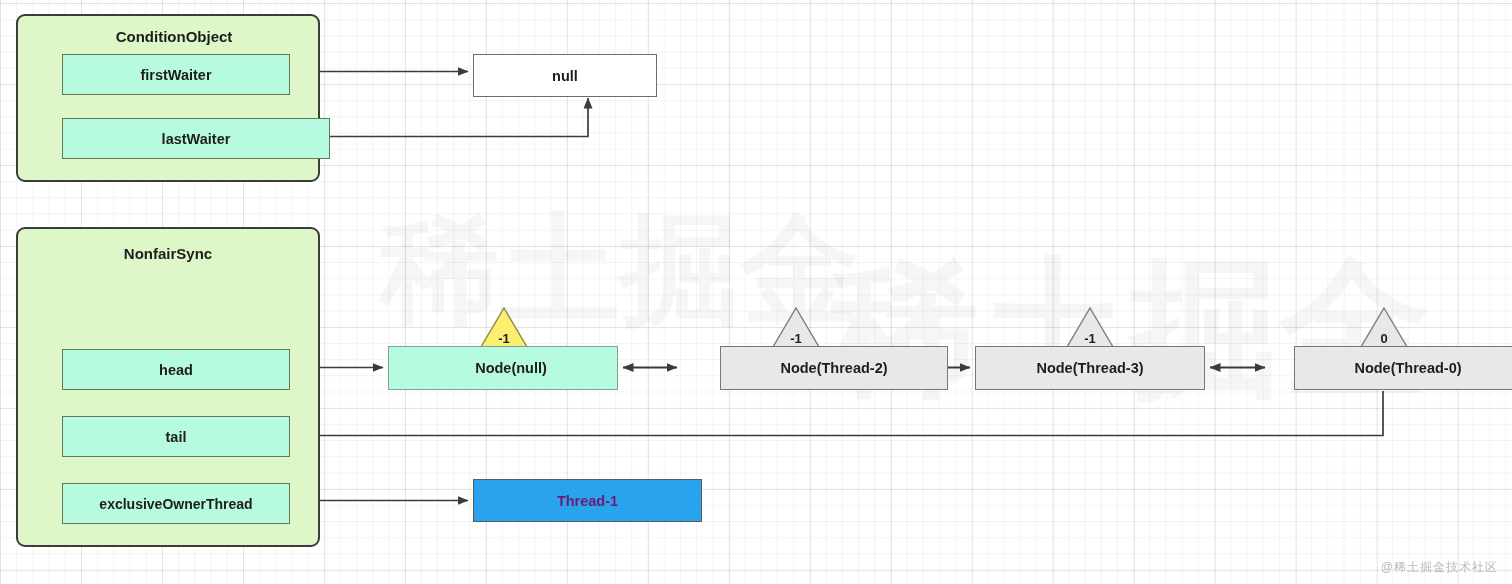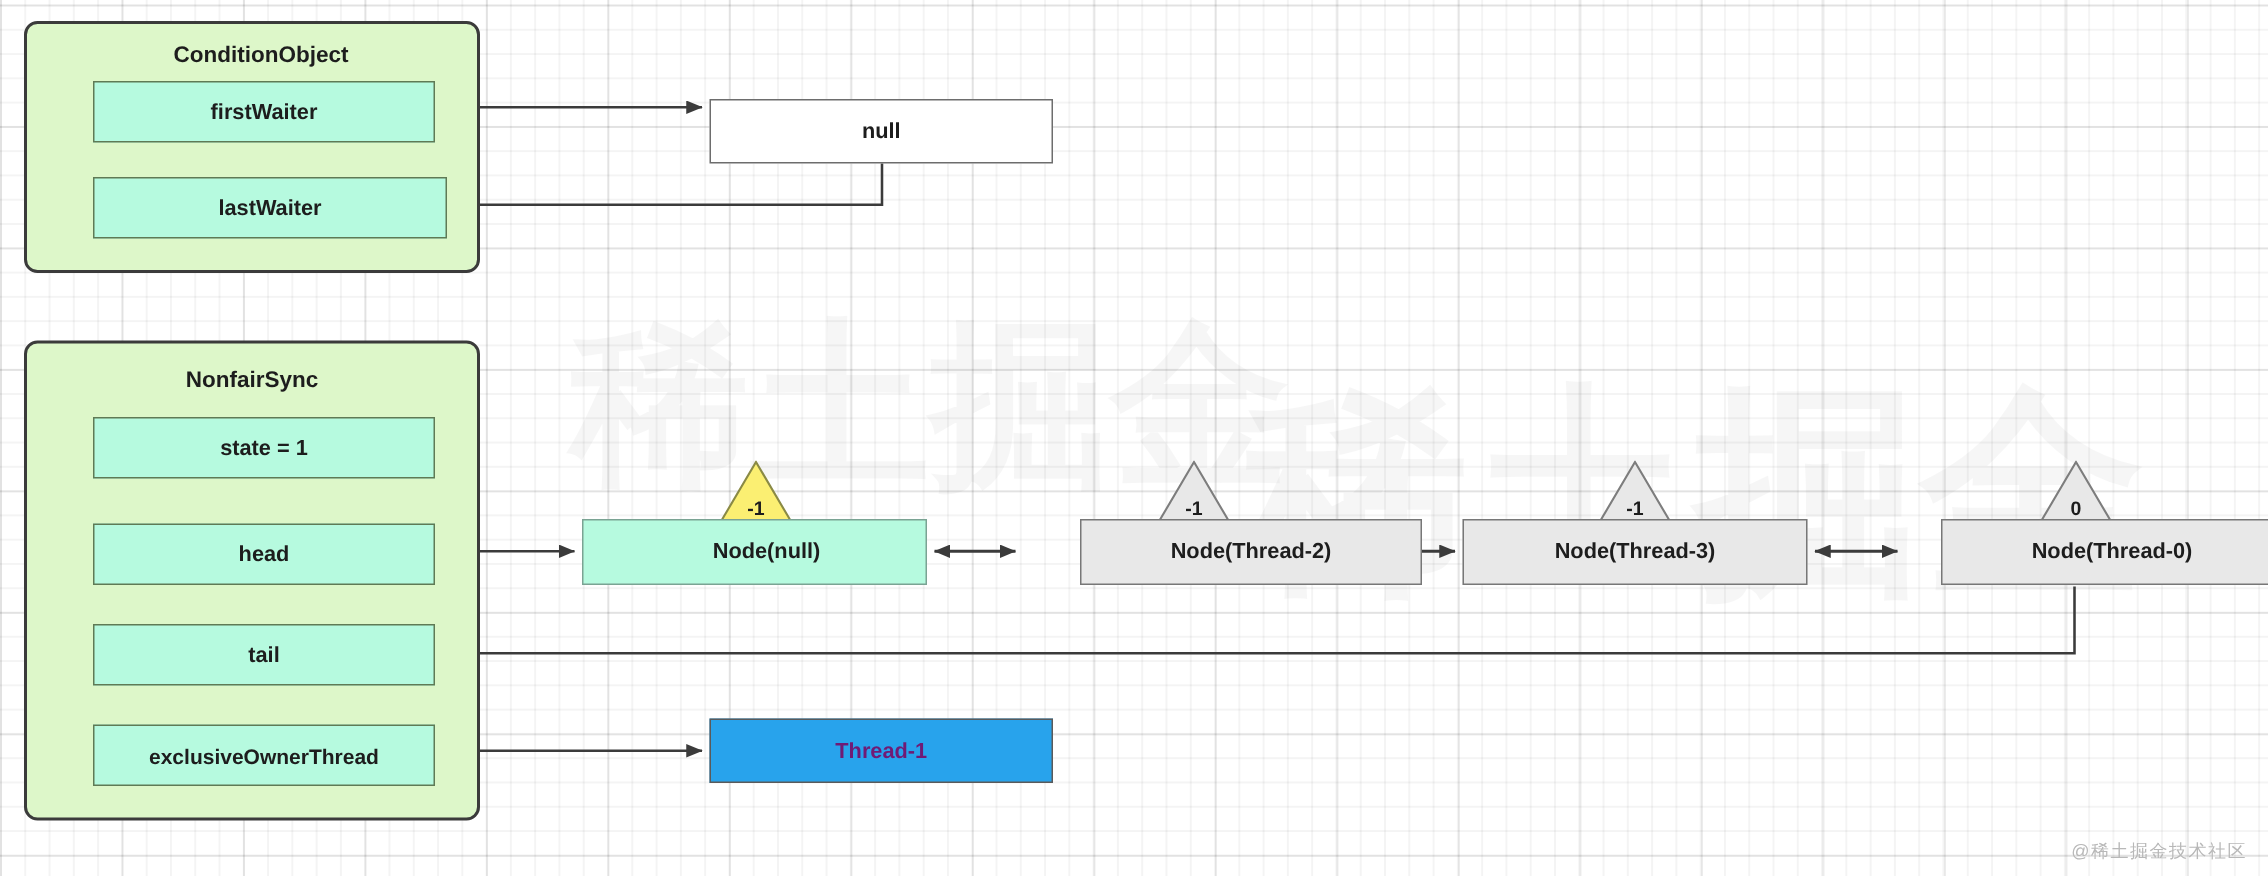--- a/index.html
+++ b/index.html
@@ -150,32 +150,31 @@
     <path d="M288,500.5 L468,500.5" stroke="#3b3b3b" stroke-width="1.7" fill="none" marker-end="url(#arrowEnd)"></path>
 
     <path d="M623,367.5 L677,367.5" stroke="#3b3b3b" stroke-width="1.9" fill="none" marker-end="url(#arrowEnd)" marker-start="url(#arrowStart)"></path>
     <path d="M915,367.5 L970,367.5" stroke="#3b3b3b" stroke-width="1.9" fill="none" marker-end="url(#arrowEnd)" marker-start="url(#arrowStart)"></path>
     <path d="M1210,367.5 L1265,367.5" stroke="#3b3b3b" stroke-width="1.9" fill="none" marker-end="url(#arrowEnd)" marker-start="url(#arrowStart)"></path>
   </svg>
 
   <div class="group" style="left:16px; top:14px; width:304px; height:168px;">
     <div class="group-title" style="top:12px;padding-left:12px;">ConditionObject</div>
     <div class="field" style="left:44px; top:38px; width:228px; height:41px;">firstWaiter</div>
-    <div class="field" style="left:44px; top:102px; width:236px; height:41px;">lastWaiter</div>
+    <div class="field" style="left:44px; top:102px; width:268px; height:41px;">lastWaiter</div>
   </div>
 
   <div class="group" style="left:16px; top:227px; width:304px; height:320px;">
     <div class="group-title" style="top:16px;">NonfairSync</div>
-    <div class="field" style="left:44px; top:49px; width:228px; height:41px;">state = 1</div>
     <div class="field" style="left:44px; top:120px; width:228px; height:41px;">head</div>
     <div class="field" style="left:44px; top:187px; width:228px; height:41px;">tail</div>
     <div class="field" style="left:44px; top:254px; width:228px; height:41px; font-size:14px;">exclusiveOwnerThread</div>
   </div>
 
-  <div class="vbox white" style="left:473px; top:66px; width:229px; height:43px;">null</div>
+  <div class="vbox white" style="left:473px; top:54px; width:184px; height:43px;">null</div>
 
   <div class="vbox blue" style="left:473px; top:479px; width:229px; height:43px; color:#701a75;">Thread-1</div>
 
   <div class="tri" style="left:480px; top:307px; width:48px; height:41px;">
     <svg width="48" height="41" viewBox="0 0 48 41" style="position:absolute;left:0;top:0;">
       <polygon points="24,1 47,40 1,40" fill="#fbef72" stroke="#8a8a45" stroke-width="1.4"></polygon>
     </svg>
     <div class="num">-1</div>
   </div>
   <div class="vbox mint" style="left:388px; top:346px; width:230px; height:44px;">Node(null)</div>

